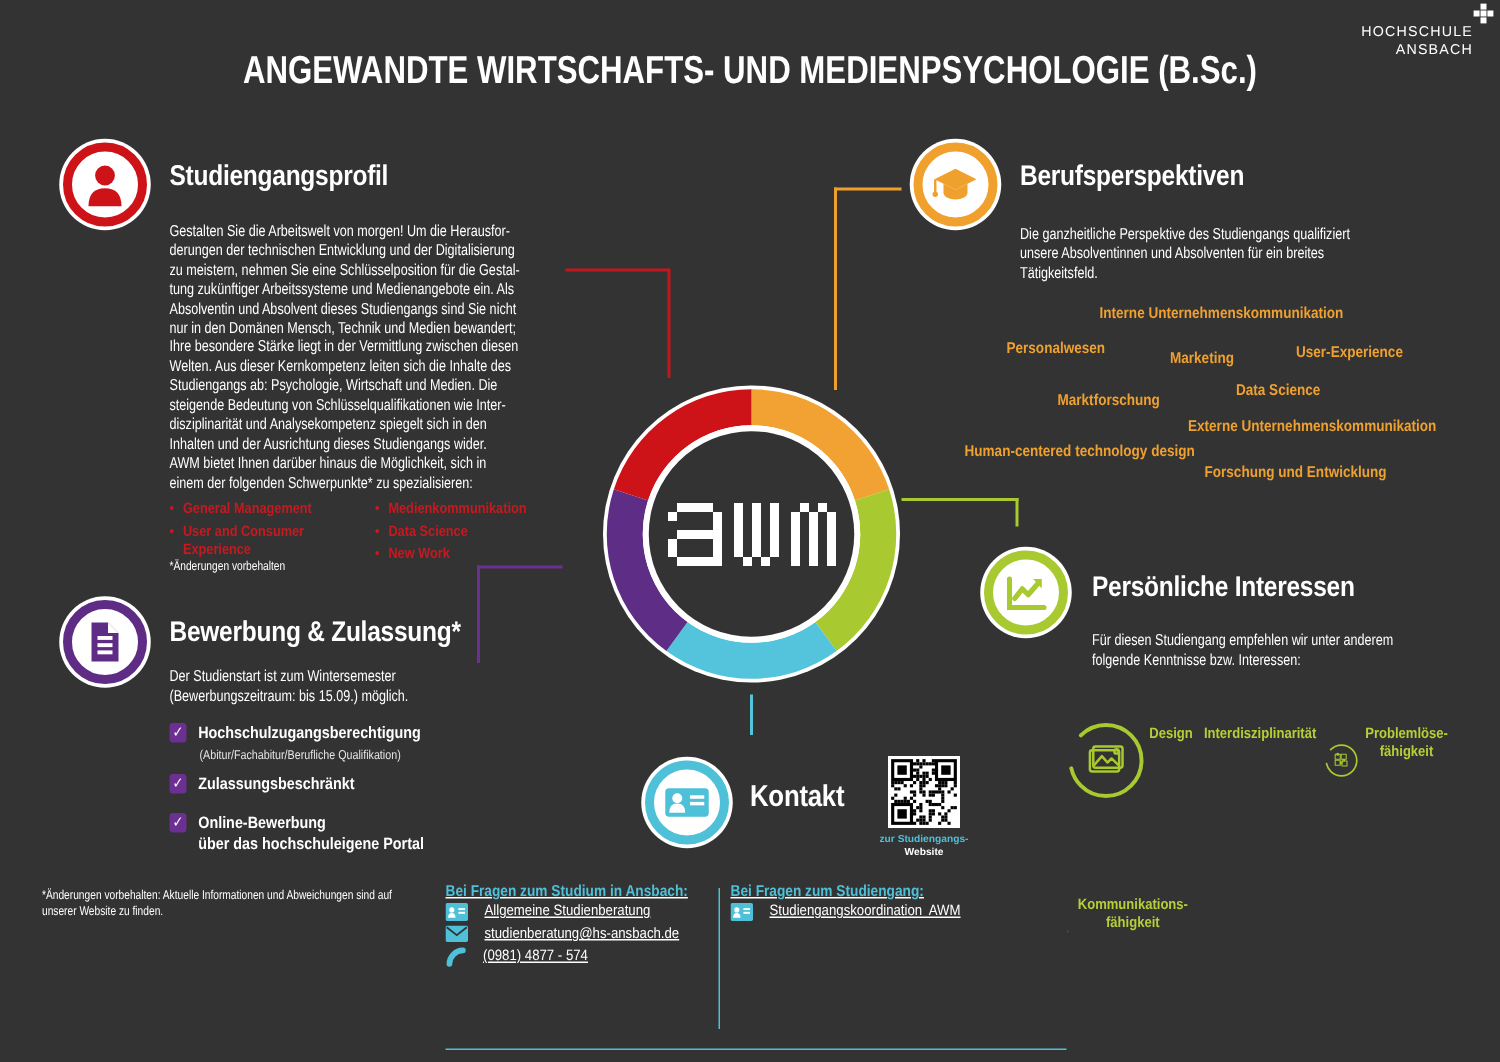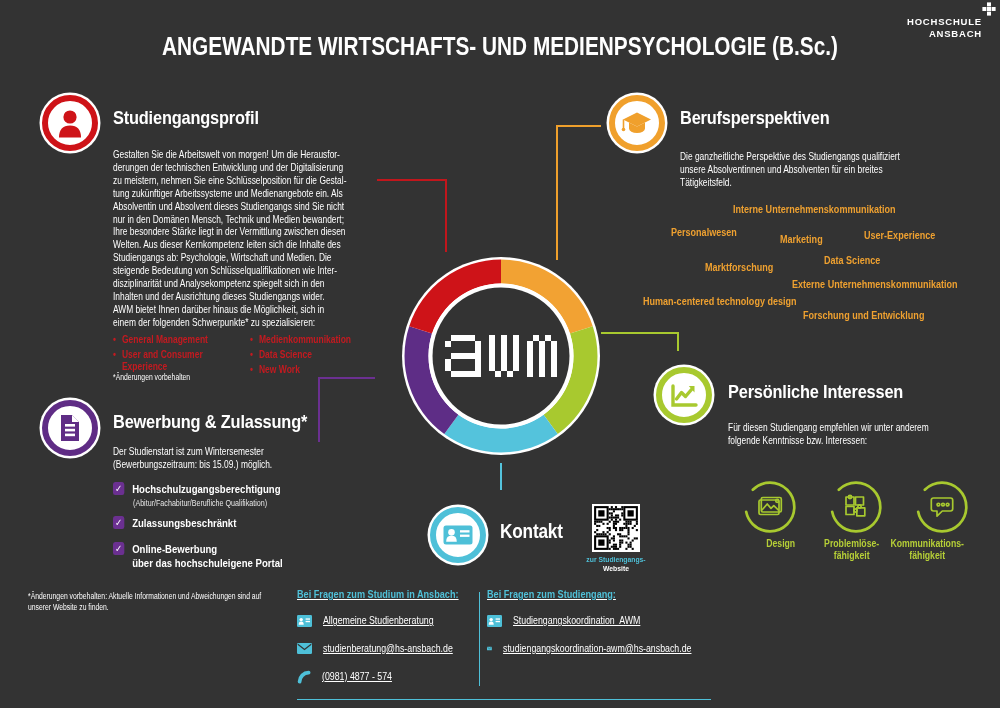--- a/index.html
+++ b/index.html
@@ -2,21 +2,21 @@
 <html><head>
 <meta charset="utf-8">
 <style>
   html,body{margin:0;padding:0;background:#232323;}
   .poster{position:relative;width:1000px;height:708px;background:#333333;overflow:hidden;
           font-family:"Liberation Sans","DejaVu Sans",sans-serif;-webkit-font-smoothing:antialiased;}
   
   .title{position:absolute;left:0;right:0;top:31px;text-align:center;color:#fff;font-size:26px;
          font-weight:bold;white-space:nowrap;transform:scaleX(.8);}
   .uni-logo{position:absolute;right:18px;top:16px;text-align:right;color:#fff;font-size:9.5px;
-            font-weight:bold;letter-spacing:.8px;line-height:11.5px;}
+            font-weight:normal;letter-spacing:.8px;line-height:11.5px;}
   .plus-icon{position:absolute;top:-9px;right:-9px;width:4px;height:4px;background:#fff;
              box-shadow:4.6px 0 0 #fff,-4.6px 0 0 #fff,0 4.6px 0 #fff,0 -4.6px 0 #fff;}
   
   .badge{position:absolute;box-sizing:content-box;width:44px;height:44px;border-radius:50%;background:#fff;
          border:6px solid #fff;box-shadow:0 0 0 2.5px #fff;display:flex;align-items:center;justify-content:center;}
   .section-h{position:absolute;color:#fff;font-size:19px;font-weight:bold;white-space:nowrap;
              transform:scaleX(.86);transform-origin:0 0;letter-spacing:-.2px;}
   .body-text{position:absolute;color:#fff;font-size:10.5px;line-height:12.9px;white-space:pre-line;
              transform:scaleX(.8);transform-origin:0 0;}
   .specs{position:absolute;transform:scaleX(.85);transform-origin:0 0;}
@@ -32,28 +32,28 @@
             line-height:13px;text-align:center;flex:none;font-weight:bold;}
   .check-label{color:#fff;font-weight:bold;font-size:11px;line-height:14px;white-space:pre-line;}
   .check-sub{position:absolute;color:#e6e6e6;font-size:8.5px;transform:scaleX(.84);transform-origin:0 0;
              white-space:nowrap;}
   
   .career-label{position:absolute;color:#efa130;font-weight:bold;font-size:10.5px;white-space:nowrap;
                 transform:scaleX(.86);transform-origin:0 0;}
   
   .igrid{position:absolute;left:711px;top:480px;display:grid;grid-template-columns:86px 86px 86px;
          grid-auto-rows:114px;}
-  .interest-item{display:flex;flex-direction:column;align-items:flex-end;}
+  .interest-item{display:flex;flex-direction:row;align-items:flex-start;}
   .interest-caption{margin-top:4px;color:#b6cf37;font-weight:bold;font-size:10px;line-height:11.5px;
                     text-align:center;white-space:pre-line;transform:scaleX(.87);}
   
   .contact-col{position:absolute;color:#fff;text-decoration:underline;}
   .contact-header{color:#4fc0d8;font-weight:bold;font-size:10.5px;white-space:nowrap;
                   transform:scaleX(.87);transform-origin:0 0;}
-  .contact-item{display:flex;align-items:center;gap:11px;margin-top:13px;height:15px;}
+  .contact-item{display:flex;align-items:center;gap:11px;height:15px;}
   .contact-text{font-size:10px;color:#fff;white-space:pre;transform:scaleX(.88);transform-origin:0 50%;}
   .qr{position:absolute;left:592px;top:504px;width:48px;height:48px;background:#fff;}
   .qr-caption{position:absolute;left:576px;top:556px;width:80px;text-align:center;font-size:6.8px;
               font-weight:bold;line-height:8.6px;}
   .qr-caption .l1{color:#4fc0d8;}
   .qr-caption .l2{color:#fff;}
   
   .line{position:absolute;}
 </style>
 </head>
@@ -269,20 +269,32 @@
         <svg width="54" height="54" viewBox="0 0 54 54">
           <circle cx="27" cy="27" r="24.3" fill="none" stroke="#a8c92f" stroke-width="2.7" stroke-linecap="round" stroke-dasharray="128 25" transform="rotate(-135 27 27)"></circle>
           <g transform="translate(27,27)" stroke="#a8c92f" stroke-width="1.7" fill="none" stroke-linecap="round" stroke-linejoin="round">
             <rect x="-11" y="-7" width="20" height="14.5" rx="1.5"></rect>
             <rect x="-8.7" y="-9.5" width="20" height="14.5" rx="1.5"></rect>
             <circle cx="7.2" cy="-6.2" r="1.5"></circle>
             <path d="M-7.8,2.8 l5,-5.8 3.8,4.4 2.8,-2.8 4.4,4.2"></path>
           </g>
         </svg>
         <div class="interest-caption">Design</div>
+      </div>
+      <div class="interest-item">
+        <svg width="54" height="54" viewBox="0 0 54 54">
+          <circle cx="27" cy="27" r="24.3" fill="none" stroke="#a8c92f" stroke-width="2.7" stroke-linecap="round"></circle>
+          <g transform="translate(27,27)" stroke="#a8c92f" stroke-width="1.7" fill="none" stroke-linecap="round" stroke-linejoin="round">
+            <circle cx="-3.8" cy="-6" r="4.7"></circle>
+            <path d="M-11,9.5 a7.3,8.3 0 0 1 14.6,0 z"></path>
+            <circle cx="5.8" cy="-4.3" r="3.7"></circle>
+            <path d="M1,9.5 a5.6,6.4 0 0 1 11.2,0 z"></path>
+          </g>
+        </svg>
+        <div class="interest-caption">Interdisziplinarität</div>
       </div>
       <div class="interest-item">
         <svg width="54" height="54" viewBox="0 0 54 54">
           <circle cx="27" cy="27" r="24.3" fill="none" stroke="#a8c92f" stroke-width="2.7" stroke-linecap="round" stroke-dasharray="128 25" transform="rotate(-135 27 27)"></circle>
           <g transform="translate(27,27)" stroke="#a8c92f" stroke-width="1.7" fill="none" stroke-linecap="round" stroke-linejoin="round">
             <rect x="-10" y="-10" width="8" height="8"></rect>
             <rect x="-0.5" y="-10" width="8" height="8"></rect>
             <rect x="-10" y="-0.5" width="8" height="8"></rect>
             <rect x="0.8" y="0.8" width="8" height="8"></rect>
             <circle cx="-6" cy="-10" r="1.6"></circle>
@@ -488,24 +500,17 @@
     <div class="contact-item">
       <svg width="15" height="12" viewBox="0 0 15 12">
           <rect width="15" height="12" rx="1.2" fill="#4ec0d8"></rect>
           <circle cx="4.2" cy="4.6" r="1.7" fill="#fff"></circle>
           <path d="M1.7,9.8 q0,-3.2 2.5,-3.2 q2.5,0 2.5,3.2 z" fill="#fff"></path>
           <rect x="8.6" y="3.4" width="4.4" height="1.3" fill="#fff"></rect>
           <rect x="8.6" y="5.9" width="4.4" height="1.3" fill="#fff"></rect>
         </svg>
       <span class="contact-text">Studiengangskoordination  AWM</span>
     </div>
-    <div class="contact-item">
-      <svg width="15" height="11" viewBox="0 0 15 11">
-          <rect width="15" height="11" rx="1.2" fill="#4ec0d8"></rect>
-          <path d="M0.8,1.2 L7.5,6.4 L14.2,1.2" stroke="#333333" stroke-width="1.2" fill="none"></path>
-        </svg>
-      <span class="contact-text">studiengangskoordination-awm@hs-ansbach.de</span>
-    </div>
   </div>
   <div class="line" style="left:479px;top:592px;width:1.4px;height:94px;background:#4fc0d8;"></div>
   <div class="line" style="left:297px;top:699px;width:414px;height:1.4px;background:#4fc0d8;"></div>
 
 </div>
 
 </body></html>

